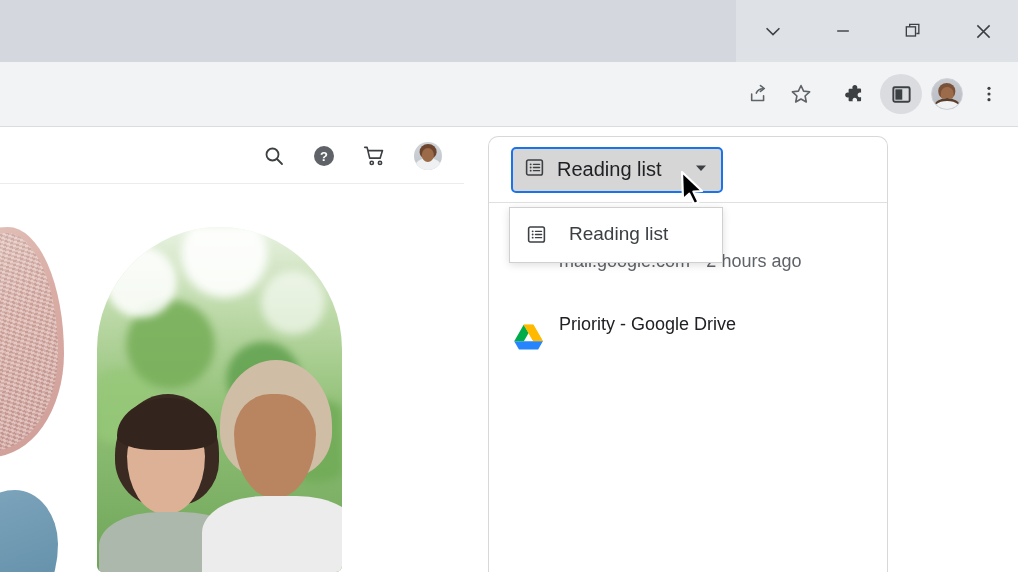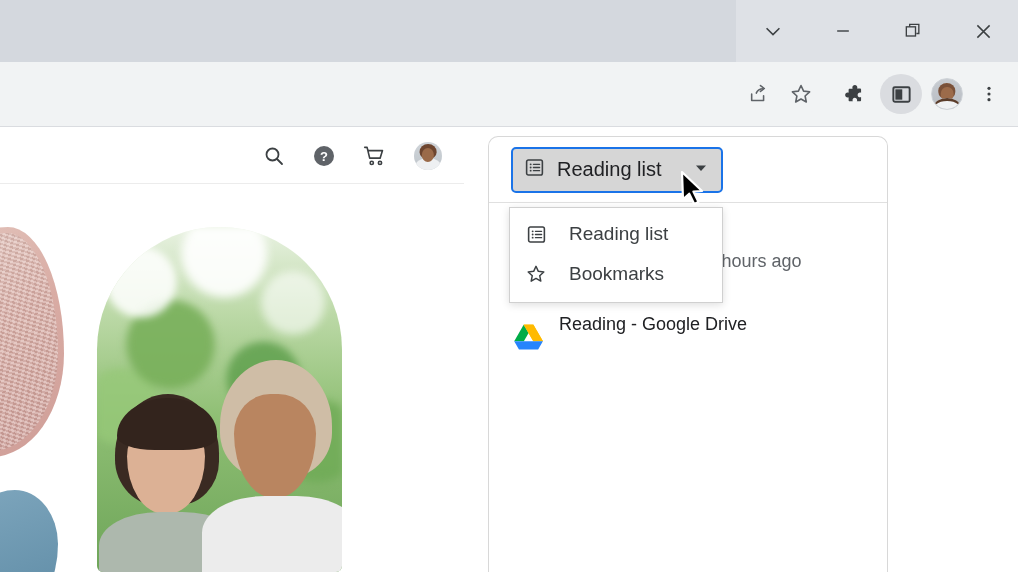--- a/index.html
+++ b/index.html
@@ -402,28 +402,20 @@
           <svg width="21" height="21" viewBox="0 0 24 24" fill="none">
             <rect x="3" y="3.5" width="18" height="17" rx="2" stroke="#3c4043" stroke-width="1.8"></rect>
             <circle cx="7.6" cy="8.4" r="1.1" fill="#3c4043"></circle>
             <circle cx="7.6" cy="12" r="1.1" fill="#3c4043"></circle>
             <circle cx="7.6" cy="15.6" r="1.1" fill="#3c4043"></circle>
             <path d="M10.8 8.4h7M10.8 12h7M10.8 15.6h7" stroke="#3c4043" stroke-width="1.6" stroke-linecap="round"></path>
           </svg>
         </span>
         <span class="dd-label">Reading list</span>
       </div>
-      <div class="dd-item">
-        <span class="dd-ico">
-          <svg width="22" height="22" viewBox="0 0 24 24" fill="none" stroke="#3c4043" stroke-width="1.6" stroke-linejoin="round">
-            <path d="M12 3.6l2.55 5.5 5.95.68-4.45 4.1 1.2 5.9-5.25-3-5.25 3 1.2-5.9L3.5 9.78l5.95-.68z"></path>
-          </svg>
-        </span>
-        <span class="dd-label">Bookmarks</span>
-      </div>
     </div>
 
     <div class="sp-list">
 
       <div class="list-item">
         <span class="li-ico">
           <svg width="30" height="24" viewBox="0 0 32 24">
             <path d="M2 22V6.2L16 16 30 6.2V22a1.6 1.6 0 01-1.6 1.6h-3.2V11.4L16 18.1 6.8 11.4v12.2H3.6A1.6 1.6 0 012 22z" fill="#ffffff"></path>
             <path d="M2 5.2A2.6 2.6 0 014.6 2.6h.3L16 11.2 27.1 2.6h.3A2.6 2.6 0 0130 5.2v1L16 16 2 6.2z" fill="#EA4335"></path>
             <path d="M2 6.2L6.8 9.7v13.9H4.2A2.2 2.2 0 012 21.4z" fill="#4285F4"></path>
@@ -446,21 +438,21 @@
             <path d="M9.3 1.5L0 17.5l4.7 8L14 9.5z" fill="#1A73E8" opacity="0"></path>
             <path d="M9.3 1.5L0 17.5h9.4L14 9.5z" fill="#34A853" opacity="0"></path>
             <path d="M14 1.6l-9.3 16h18.6z" fill="#0F9D58" opacity="0"></path>
             <path d="M9.35 1.6L0.2 17.6h9.3l4.6-8z" fill="#00AC47"></path>
             <path d="M18.65 1.6H9.35l9.3 16h9.3z" fill="#FFBA00"></path>
             <path d="M0.2 17.6l4.6 7.9h18.5l4.6-7.9z" fill="#2684FC"></path>
             <path d="M9.5 17.6h9.15l-4.6-8z" fill="#00832D" opacity="0"></path>
           </svg>
         </span>
         <span class="li-text">
-          <span class="li-title" style="display:block">Reading - Google Drive</span>
+          <span class="li-title" style="display:block">Priority - Google Drive</span>
         </span>
       </div>
 
     </div>
   </div>
 
   <div class="cursor">
     <svg width="30" height="42" viewBox="0 0 30 42">
       <path d="M3 2l20 19-8.6.6 5.1 10.4-4.3 2.1-5-10.4-6.2 5.6z" fill="#000000" stroke="#ffffff" stroke-width="2.2" stroke-linejoin="round"></path>
     </svg>

